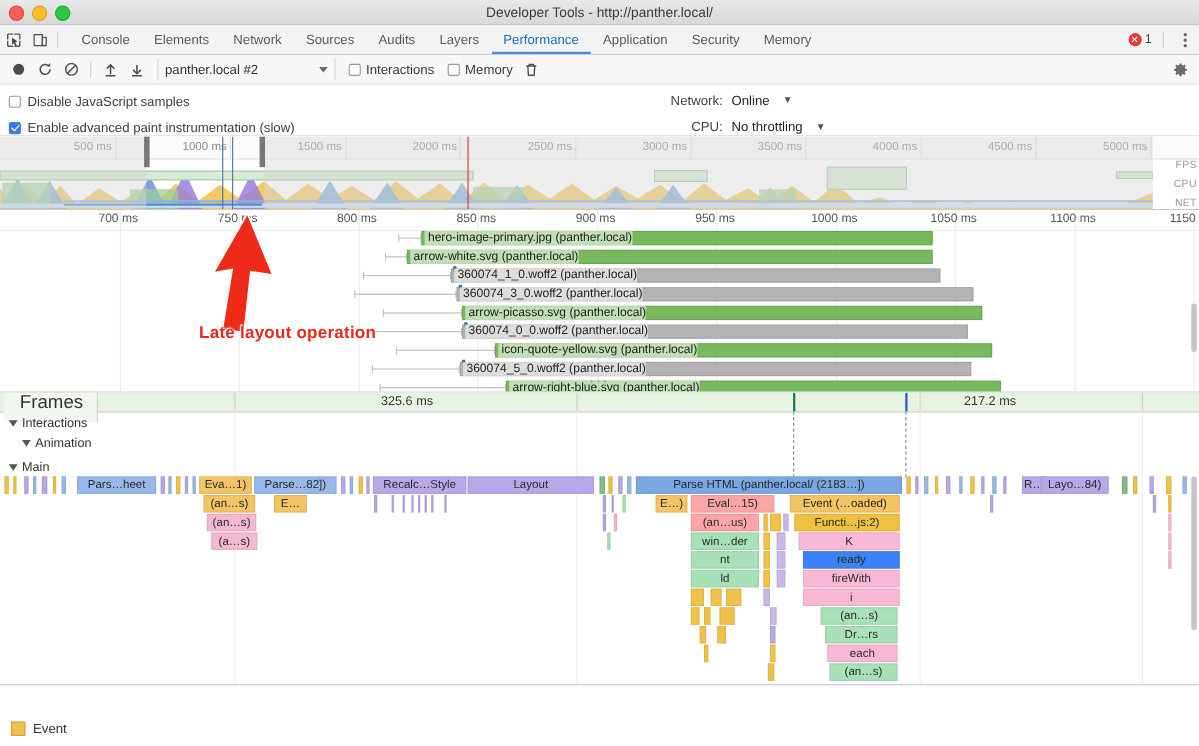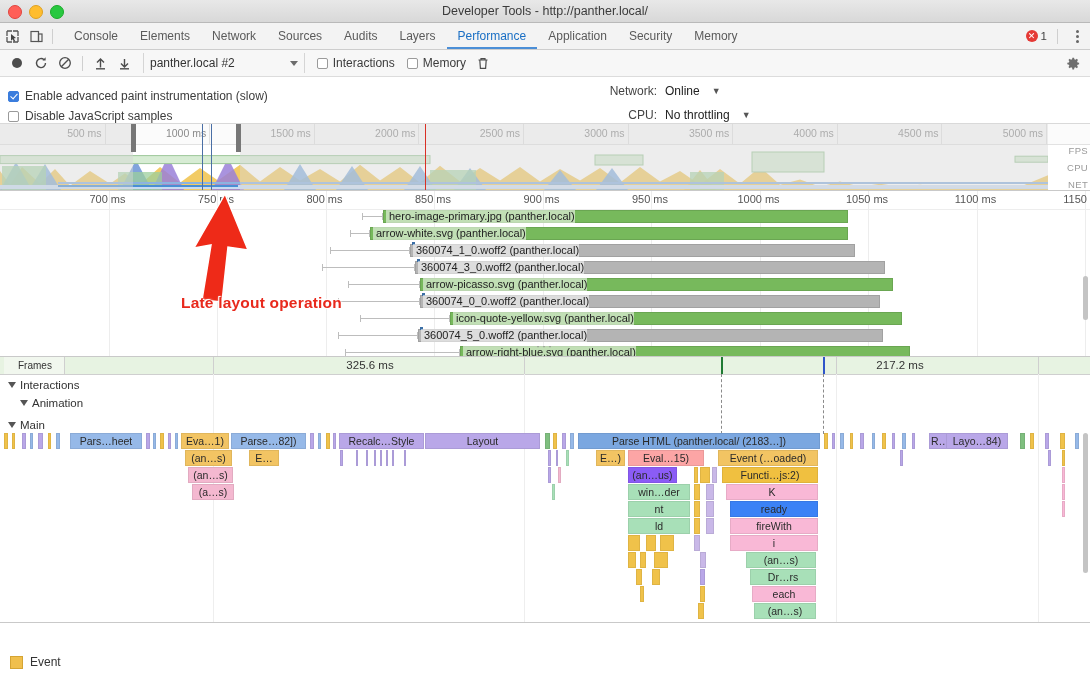--- a/index.html
+++ b/index.html
@@ -103,22 +103,22 @@
   .net-label{position:absolute;top:1px;height:13px;line-height:13px;font-size:11px;color:#222;
     white-space:nowrap;padding-left:3px;background:rgba(255,255,255,.55);}
   .net-prio{position:absolute;top:-1px;width:3px;height:3px;background:#3a6ea5;}
   .net-more{position:absolute;left:0;right:0;text-align:center;font-size:12px;color:#8a8a8a;letter-spacing:2px;}
   .net-scroll{position:absolute;right:2px;width:5px;border-radius:3px;background:#c4c4c4;}
 
   
   .flame{position:relative;height:265px;background:#fff;overflow:hidden;border-bottom:1px solid #c9c9c9;}
   .frames-row{position:absolute;left:0;right:0;top:0;height:17px;background:#e7f3e2;
     border-bottom:1px solid #cfcfcf;}
-  .frames-tag{position:absolute;left:4px;top:0;height:17px;line-height:17px;padding:0 12px 0 14px;
-    background:#f1f7ee;border-right:1px solid #cfcfcf;font-size:10px;color:#333;}
+  .frames-tag{position:absolute;left:4px;top:0;height:27px;line-height:17px;padding:0 12px 0 14px;
+    background:#f1f7ee;border-right:1px solid #cfcfcf;font-size:17px;color:#333;}
   .frame-ms{position:absolute;top:0;height:17px;line-height:17px;font-size:11.5px;color:#333;
     text-align:center;}
   .frame-div{position:absolute;top:0;bottom:0;width:1px;background:#cfcfcf;}
   .grp{position:absolute;font-size:11.5px;color:#333;display:flex;align-items:center;gap:4px;}
   .tri{width:0;height:0;border-left:4.5px solid transparent;border-right:4.5px solid transparent;
     border-top:6px solid #555;}
   .vdash{position:absolute;width:0;border-left:1px dashed #8a8a8a;}
   .vmark{position:absolute;width:2px;}
   .fbar{position:absolute;height:16px;box-sizing:border-box;border:1px solid rgba(0,0,0,.07);
     font-size:10.5px;line-height:15px;color:#2a2a2a;overflow:hidden;white-space:nowrap;
@@ -247,27 +247,27 @@
       <div class="ticon">
         <svg width="15" height="15" viewBox="0 0 16 16">
           <path fill="#6e6e6e" d="M8 5.2A2.8 2.8 0 1 0 8 10.8 2.8 2.8 0 0 0 8 5.2zm0 4.3A1.5 1.5 0 1 1 8 6.5a1.5 1.5 0 0 1 0 3z"></path>
           <path fill="#6e6e6e" d="M14 8.9v-1.8l-1.7-.3a4.6 4.6 0 0 0-.5-1.2l1-1.4-1.3-1.3-1.4 1a4.6 4.6 0 0 0-1.2-.5L8.6 1.8H6.8l-.3 1.6a4.6 4.6 0 0 0-1.2.5l-1.4-1L2.6 4.2l1 1.4a4.6 4.6 0 0 0-.5 1.2l-1.7.3v1.8l1.7.3c.1.4.3.8.5 1.2l-1 1.4 1.3 1.3 1.4-1c.4.2.8.4 1.2.5l.3 1.7h1.8l.3-1.7c.4-.1.8-.3 1.2-.5l1.4 1 1.3-1.3-1-1.4c.2-.4.4-.8.5-1.2L14 8.9z"></path>
         </svg>
       </div>
     </div>
   </div>
 
   <div class="settings">
+    <label class="srow">
+      <span class="cbox"></span>
+      <span>Disable JavaScript samples</span>
+    </label>
     <label class="srow" style="margin-top:4px;">
       <span class="cbox on"></span>
       <span>Enable advanced paint instrumentation (slow)</span>
-    </label>
-    <label class="srow">
-      <span class="cbox"></span>
-      <span>Disable JavaScript samples</span>
     </label>
     <div class="throttles">
       <div class="trow">
         <span class="tlabel">Network:</span>
         <span class="tvalue">Online</span>
         <span class="tcaret">▼</span>
       </div>
       <div class="trow" style="margin-top:4px;">
         <span class="tlabel">CPU:</span>
         <span class="tvalue">No throttling</span>
@@ -481,21 +481,21 @@
         <div class="fbar" style="left: 425px; width: 115px; top: 76px; background: rgb(185, 167, 232);">Layout</div>
         <div class="fbar" style="left: 578px; width: 242px; top: 76px; background: rgb(123, 167, 224);">Parse HTML (panther.local/ (2183…])</div>
         <div class="fbar" style="left: 929px; width: 22px; top: 76px; background: rgb(185, 167, 232);">R…</div>
         <div class="fbar" style="left: 946px; width: 62px; top: 76px; background: rgb(185, 167, 232);">Layo…84)</div>
         <div class="fbar" style="left: 185px; width: 47px; top: 93px; background: rgb(242, 196, 99);">(an…s)</div>
         <div class="fbar" style="left: 249px; width: 30px; top: 93px; background: rgb(242, 196, 99);">E…</div>
         <div class="fbar" style="left: 596px; width: 29px; top: 93px; background: rgb(242, 196, 99);">E…)</div>
         <div class="fbar" style="left: 628px; width: 76px; top: 93px; background: #fca5a5;">Eval…15)</div>
         <div class="fbar" style="left: 718px; width: 100px; top: 93px; background: rgb(242, 196, 99);">Event (…oaded)</div>
         <div class="fbar" style="left: 188px; width: 45px; top: 110px; background: rgb(244, 184, 208);">(an…s)</div>
-        <div class="fbar" style="left: 628px; width: 49px; top: 110px; background: #8b5cf6;">(an…us)</div>
+        <div class="fbar" style="left: 628px; width: 62px; top: 110px; background: #fca5a5;">(an…us)</div>
         <div class="fbar" style="left: 722px; width: 96px; top: 110px; background: rgb(240, 192, 64);">Functi…js:2)</div>
         <div class="fbar" style="left: 192px; width: 42px; top: 127px; background: rgb(244, 184, 208);">(a…s)</div>
         <div class="fbar" style="left: 628px; width: 62px; top: 127px; background: rgb(168, 224, 184);">win…der</div>
         <div class="fbar" style="left: 726px; width: 92px; top: 127px; background: rgb(249, 184, 214);">K</div>
         <div class="fbar" style="left: 628px; width: 62px; top: 144px; background: rgb(168, 224, 184);">nt</div>
         <div class="fbar" style="left: 730px; width: 88px; top: 144px; background: #3b82f6;">ready</div>
         <div class="fbar" style="left: 628px; width: 62px; top: 161px; background: rgb(168, 224, 184);">ld</div>
         <div class="fbar" style="left: 730px; width: 88px; top: 161px; background: rgb(249, 184, 214);">fireWith</div>
         <div class="fbar" style="left: 730px; width: 88px; top: 178px; background: rgb(249, 184, 214);">i</div>
         <div class="fbar" style="left: 746px; width: 70px; top: 195px; background: rgb(168, 224, 184);">(an…s)</div>

